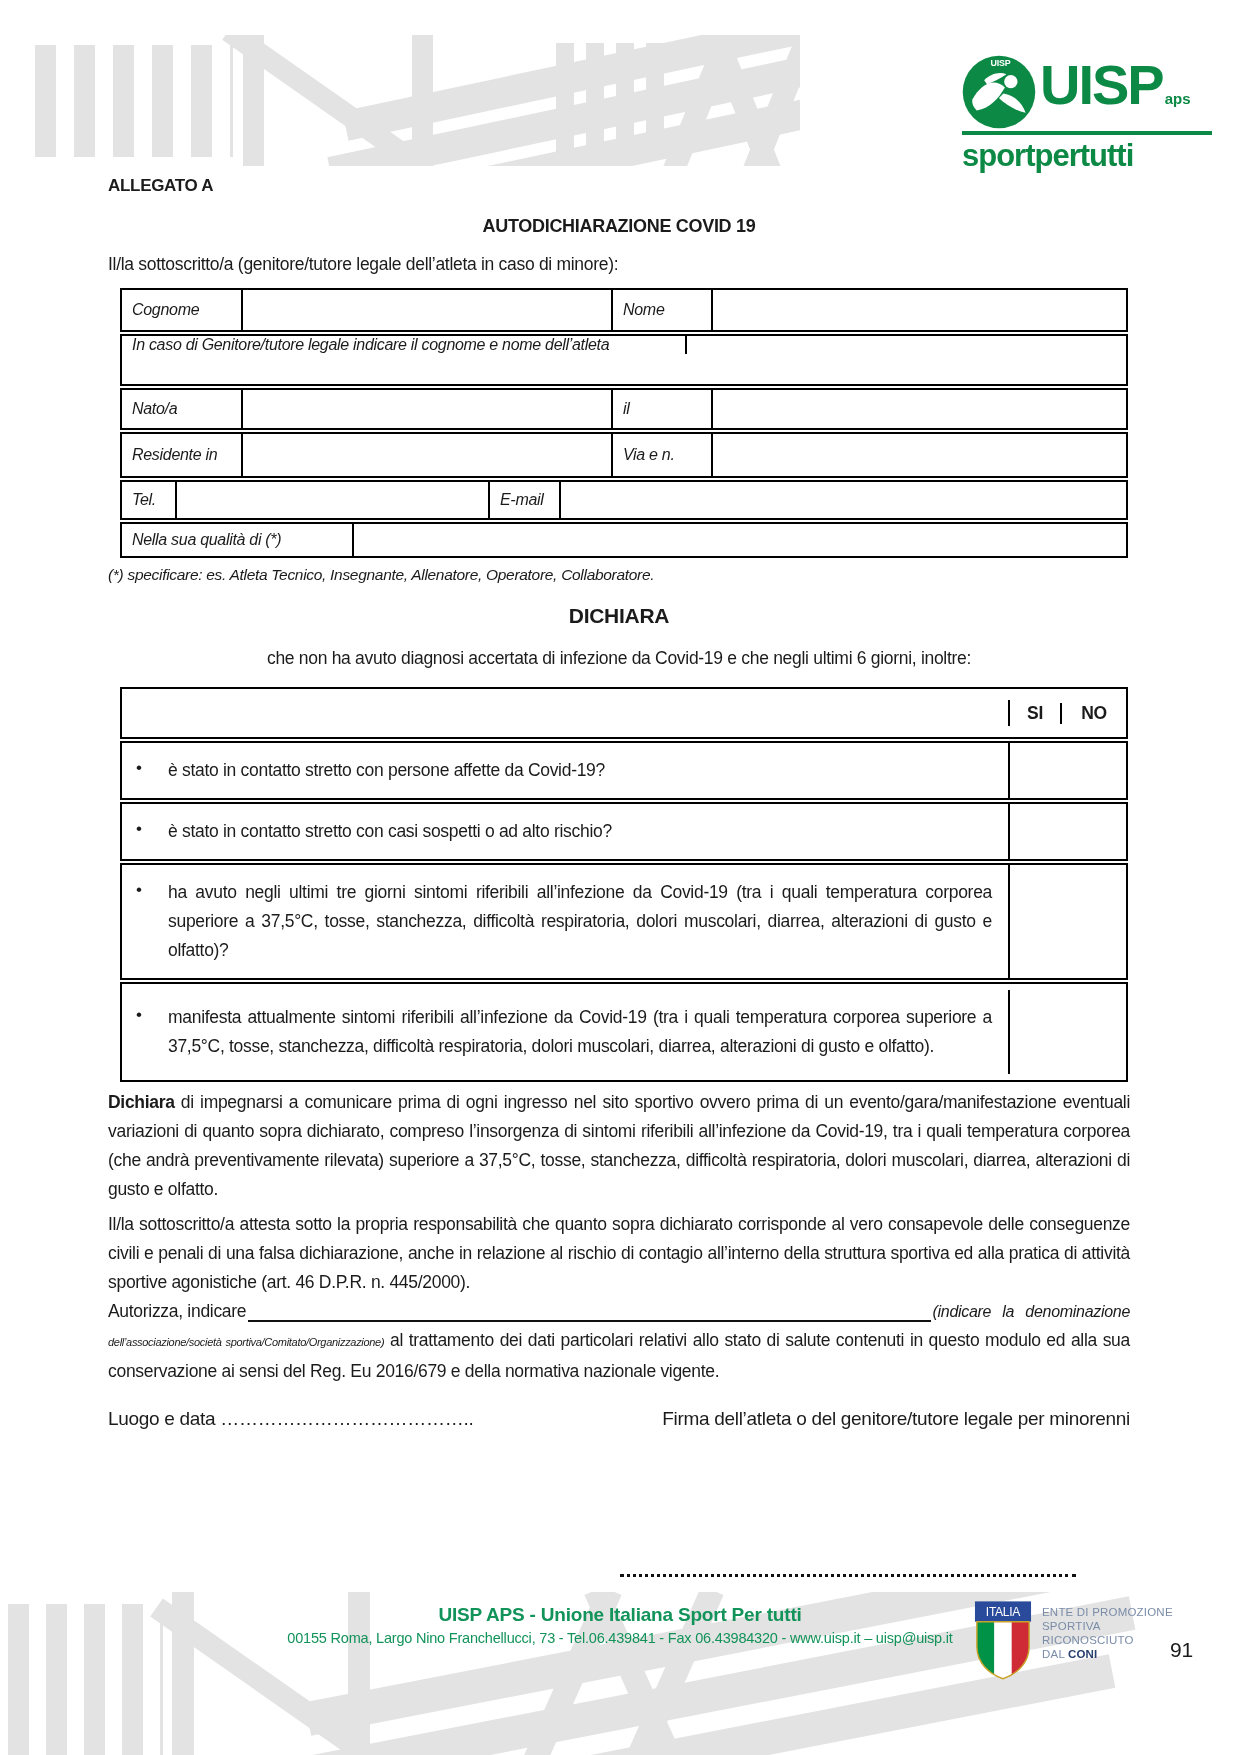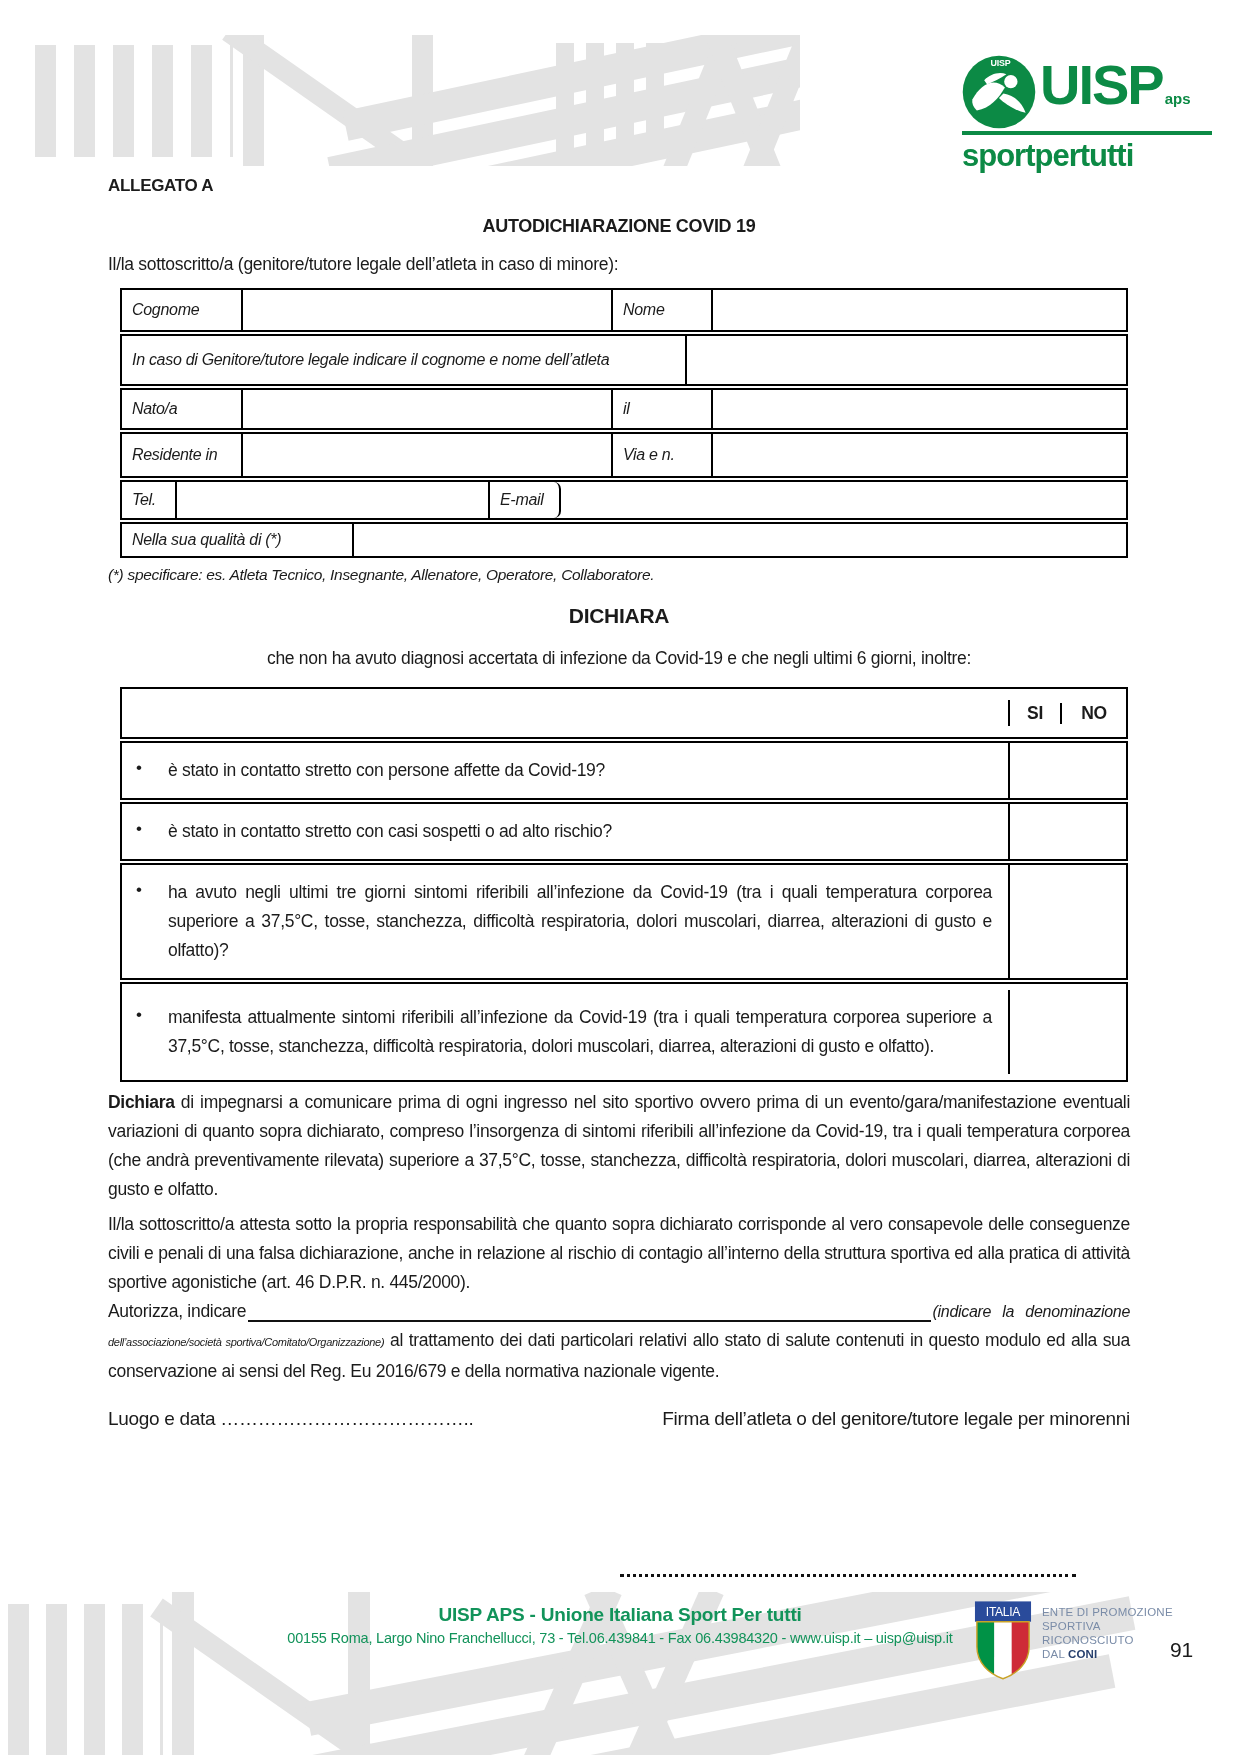--- a/index.html
+++ b/index.html
@@ -55,24 +55,24 @@
   .allegato{font-size:17px;font-weight:bold;}
   .doc-title{font-size:18px;font-weight:bold;text-align:center;margin-top:20px;}
   .intro{font-size:17.5px;margin-top:17px;}
   
   .form-table{margin-left:12px;width:1008px;margin-top:13px;}
   .ft-row{display:flex;border:2px solid #000;margin-top:2px;box-sizing:border-box;}
   .ft-row:first-child{margin-top:0;}
   .ft-cell{box-sizing:border-box;display:flex;align-items:center;padding:0 10px;}
   .ft-cell.divider{border-right:2px solid #000;}
   .ft-label{font-style:italic;font-size:16px;}
-  .h46{height:44px;} .h54{height:52px;} .h44{height:42px;justify-content:space-between;} .h48{height:46px;} .h40{height:40px;} .h38{height:36px;}
+  .h46{height:44px;} .h54{height:52px;flex-direction:column;} .h44{height:42px;justify-content:space-between;} .h48{height:46px;} .h40{height:40px;} .h38{height:36px;}
   .w-l1{width:121px;} .w-f1{width:370px;} .w-l2{width:100px;}
   .w-merge{width:565px;} 
-  .w-tel-l{width:55px;} .w-tel-f{width:313px;} .w-mail-l{width:71px;border-radius:7px;}
+  .w-tel-l{width:55px;} .w-tel-f{width:313px;} .w-mail-l{width:71px;}
   .w-qual{width:232px;}
   .w-rest{flex:1;}
   .footnote{font-style:italic;font-size:15.5px;margin-top:8px;}
   
   .dichiara-h{font-size:21px;font-weight:bold;text-align:center;margin-top:20px;}
   .lead{font-size:17.5px;text-align:center;margin-top:20px;}
   .q-table{margin-left:12px;width:1008px;margin-top:18px;}
   .q-row{display:flex;border:2px solid #000;margin-top:2px;box-sizing:border-box;align-items:center;}
   .q-row:first-child{margin-top:0;}
   .q-text{flex:1;border-right:2px solid #000;padding:13px 16px 13px 14px;display:flex;box-sizing:border-box;}

